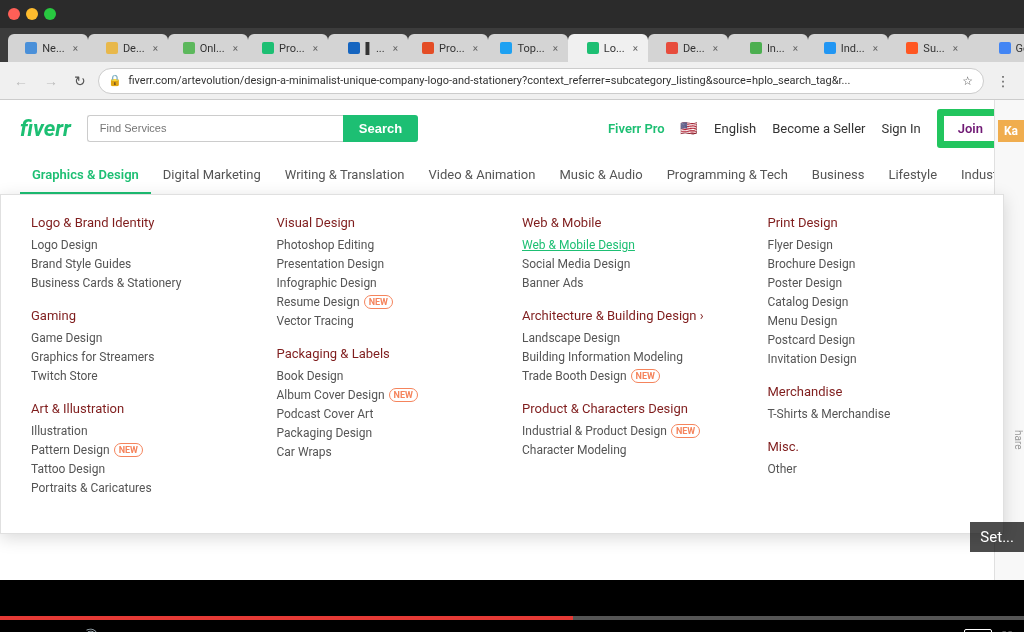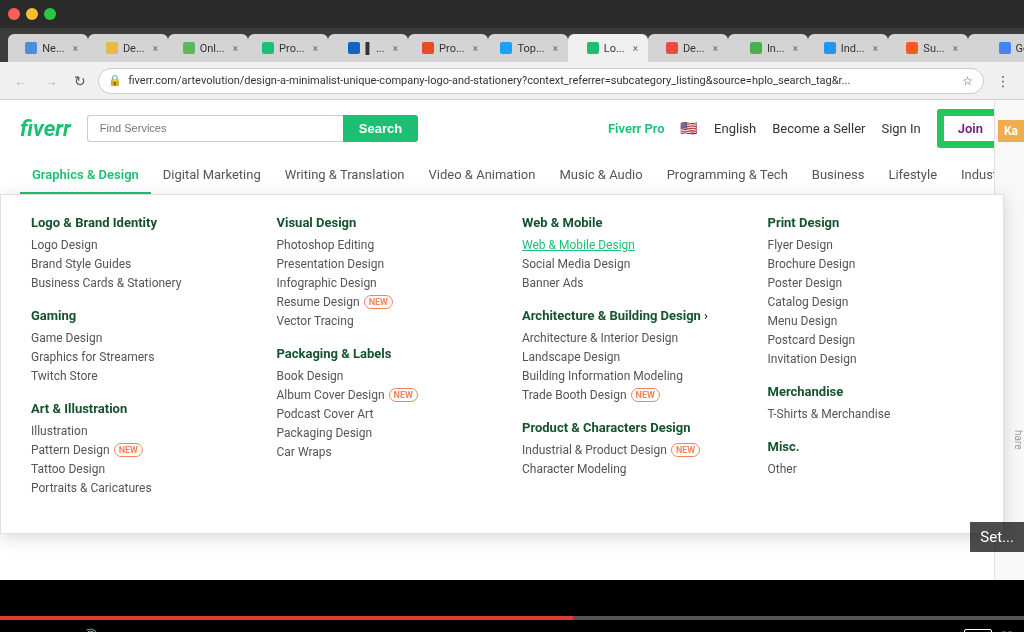--- a/index.html
+++ b/index.html
@@ -42,21 +42,21 @@
 
     .nav-tabs { display: flex; gap: 0; height: 38px; align-items: flex-end; }
     .nav-tab { padding: 10px 12px; font-size: 13px; color: #555; cursor: pointer; border-bottom: 2px solid transparent; white-space: nowrap; }
     .nav-tab.active { color: #1dbf73; border-bottom-color: #1dbf73; font-weight: 600; }
 
     
     .dropdown-menu { background: #fff; box-shadow: 0 4px 16px rgba(0,0,0,0.15); border: 1px solid #e0e0e0; padding: 20px; display: grid; grid-template-columns: repeat(4, 1fr); gap: 0 20px; position: absolute; top: 94px; left: 0; right: 20px; z-index: 100; }
 
     .menu-col { padding: 0 10px; }
     .menu-section { margin-bottom: 18px; }
-    .menu-section-title { font-size: 13px; font-weight: 700; color: #14532d; margin-bottom: 8px; }
+    .menu-section-title { font-size: 13px; font-weight: 400; color: #7f1d1d; margin-bottom: 8px; }
     .menu-item { font-size: 12px; color: #555; margin-bottom: 5px; cursor: pointer; display: flex; align-items: center; gap: 4px; }
     .badge-new { background: #fff; border: 1px solid #f5845c; color: #f5845c; font-size: 9px; font-weight: 700; padding: 1px 4px; border-radius: 8px; }
     .menu-item-link { font-size: 12px; color: #1dbf73; cursor: pointer; text-decoration: underline; }
 
     
     .right-panel { position: absolute; right: 0; top: 0; width: 30px; background: #f8f8f8; height: 100%; border-left: 1px solid #e0e0e0; display: flex; flex-direction: column; align-items: center; padding-top: 200px; gap: 10px; font-size: 10px; color: #999; writing-mode: vertical-rl; }
 
     
     .video-player { background: #000; height: 75px; width: 100%; display: flex; flex-direction: column; justify-content: flex-end; position: relative; }
     .progress-bar-container { width: 100%; height: 4px; background: #555; position: relative; margin-bottom: 0; }
@@ -282,23 +282,20 @@
           </div>
           <div class="menu-item">
             <span>Social Media Design</span>
           </div>
           <div class="menu-item">
             <span>Banner Ads</span>
           </div>
         </div>
         <div class="menu-section">
           <div class="menu-section-title">Architecture &amp; Building Design ›</div>
-          <div class="menu-item">
-            <span>Architecture &amp; Interior Design</span>
-          </div>
           <div class="menu-item">
             <span>Landscape Design</span>
           </div>
           <div class="menu-item">
             <span>Building Information Modeling</span>
           </div>
           <div class="menu-item">
             <span>Trade Booth Design</span>
             <span class="badge-new">NEW</span>
           </div>

